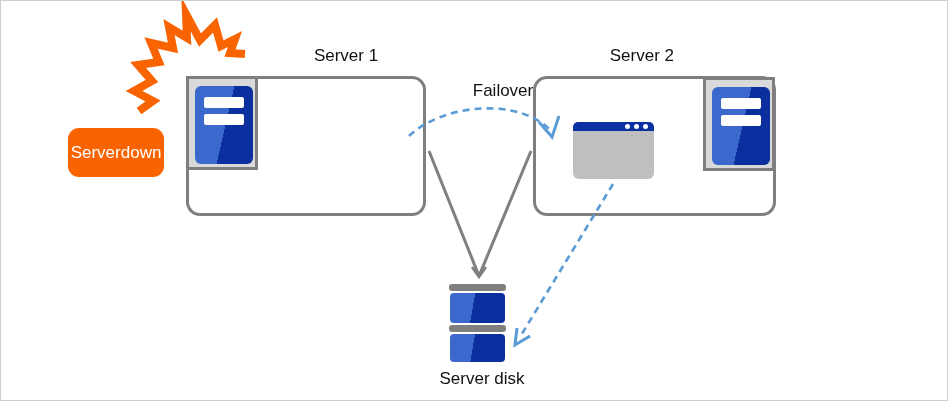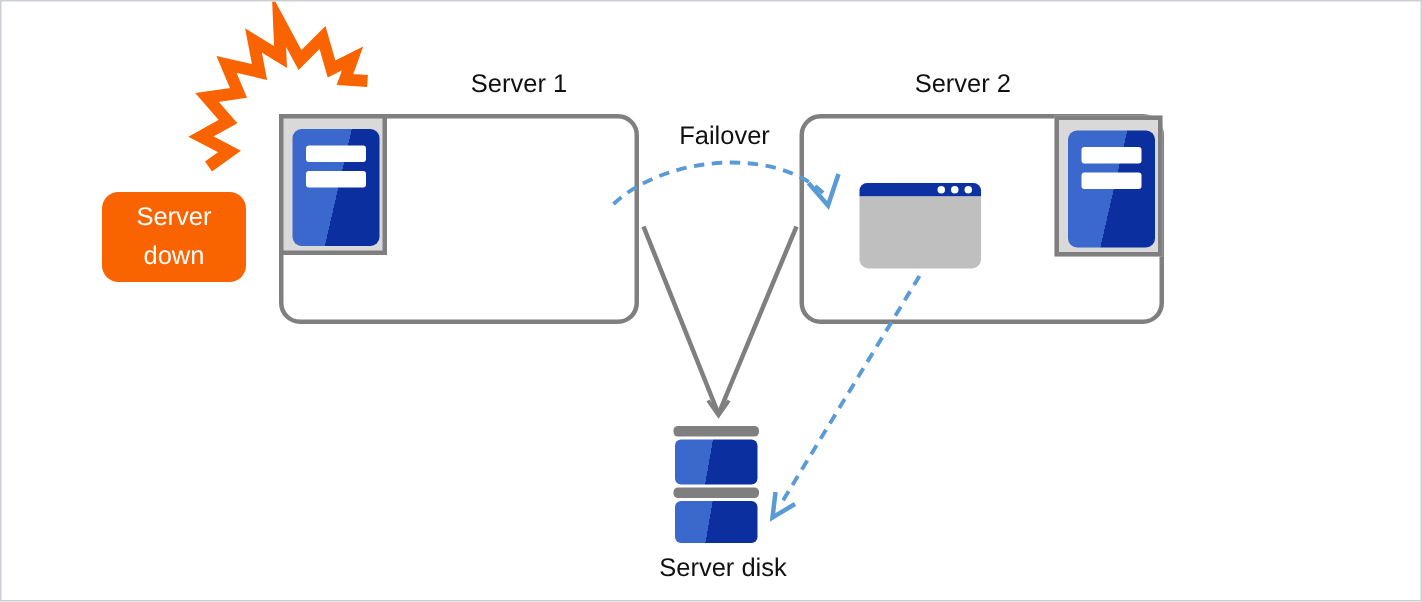--- a/index.html
+++ b/index.html
@@ -40,21 +40,21 @@
   .diagram-label{
     position:absolute;
     font-size:17px;
     color:var(--text-black);
     text-align:center;
     white-space:nowrap;
     z-index:4;
   }
   .label-server1{left:285px;top:45px;width:120px;}
   .label-server2{left:553px;top:45px;width:120px;text-align:right;}
-  .label-failover{left:422px;top:80px;width:120px;text-align:center;}
+  .label-failover{left:442px;top:80px;width:120px;text-align:center;}
   .label-application{left:551px;top:96px;width:140px;}
   .label-shared-disk{left:411px;top:368px;width:140px;}
   
   .server-plate{
     position:absolute;
     width:72px;height:94px;
     background:var(--icon-plate-gray);
     border:3px solid var(--connector-gray);
     z-index:3;
   }
@@ -89,26 +89,26 @@
   }
   .window-dot{width:5px;height:5px;border-radius:50%;background:var(--white);}
   .window-body{
     height:48px;
     background:var(--window-body-gray);
     border-radius:0 0 6px 6px;
   }
   
   .badge{
     position:absolute;left:67px;top:127px;
-    width:96px;height:60px;
+    width:96px;height:49px;
     background:var(--accent-orange);
     border-radius:11px;
     color:var(--white);
     font-size:17px;line-height:26px;
-    display:flex;flex-direction:column;
+    display:flex;flex-direction:row;
     align-items:center;justify-content:center;
     z-index:3;
   }
   
   .disk-icon{
     position:absolute;left:448px;top:283px;
     width:57px;height:78px;
     z-index:3;
   }
   .disk-bar{

